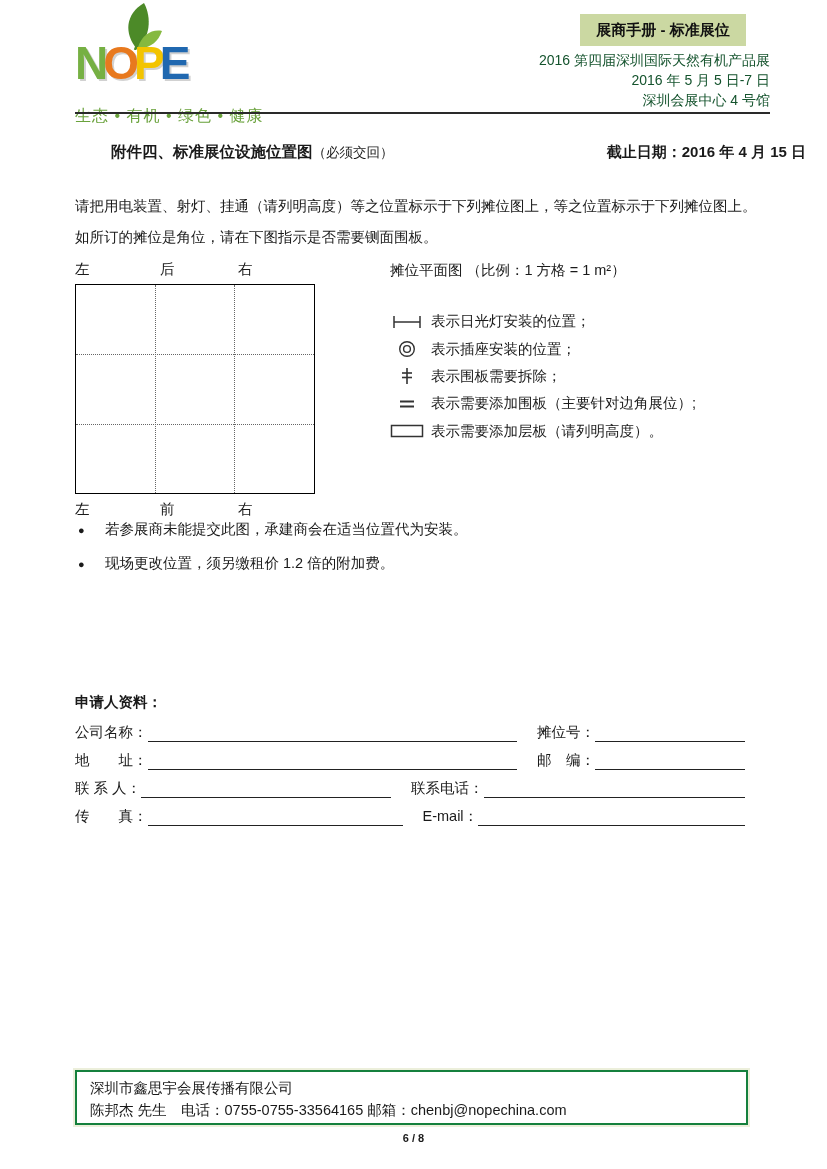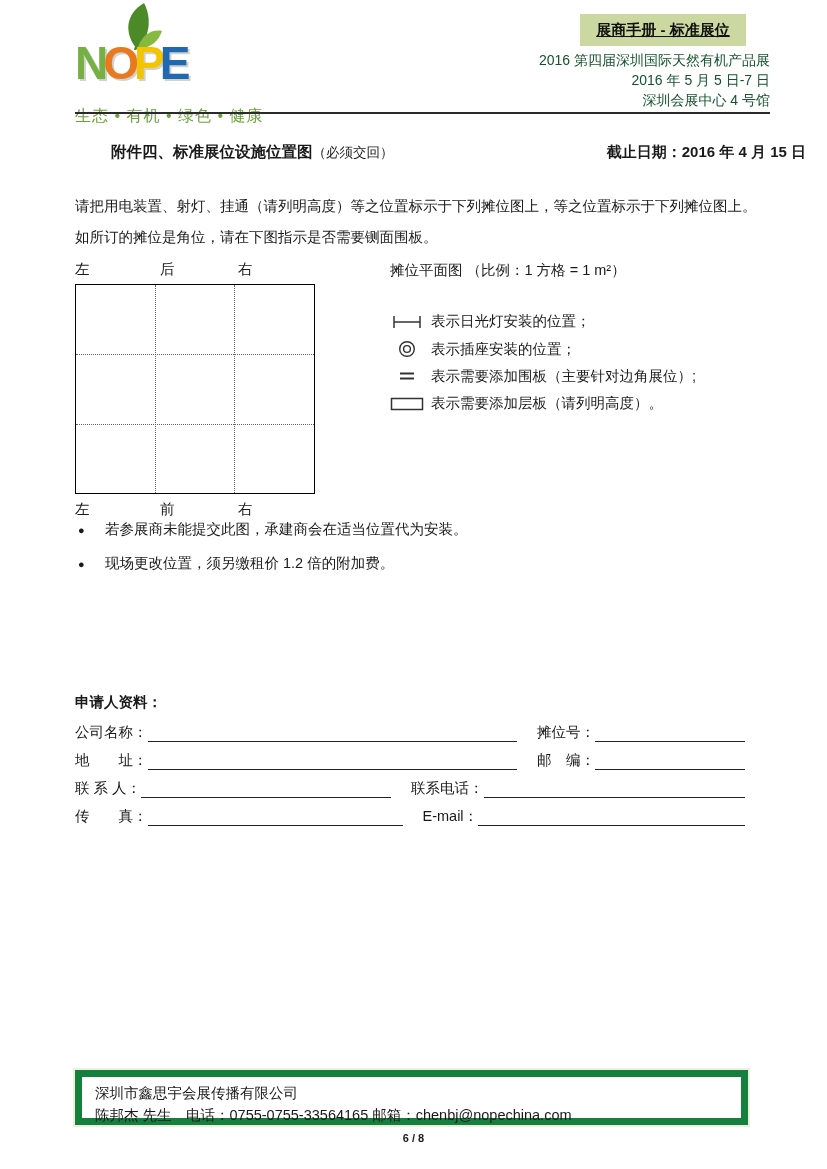--- a/index.html
+++ b/index.html
@@ -17,21 +17,21 @@
     letter-spacing:-5px; line-height:1; text-shadow:2px 2px 0 rgba(0,0,0,0.18); }
   .ln { color:var(--logo-n,#76b043); }
   .lo { color:var(--logo-o,#e8791e); }
   .lp { color:var(--logo-p,#f3c400); }
   .le { color:var(--logo-e,#2068b0); }
   .logo-tagline { position:absolute; left:0; top:104px; font-size:16px; letter-spacing:1px;
     color:var(--tagline-green,#6aa23c); white-space:nowrap; }
 
   .badge { position:absolute; left:580px; top:14px; width:166px; height:32px;
     background:var(--badge-bg,#cbd8a2); display:flex; align-items:center; justify-content:center;
-    font-size:15px; font-weight:bold; color:#111;text-decoration:underline; }
+    font-size:15px; font-weight:bold; color:#111; }
   .header-meta { position:absolute; top:50px; right:57px; text-align:right;
     font-size:14px; line-height:20px; color:#14532d; }
   .header-rule { position:absolute; left:75px; top:112px; width:695px; height:0;
     border-top:2px solid #2a2a2a; }
 
   
   .title-row { position:absolute; left:75px; top:142px; width:695px;
     display:flex; justify-content:space-between; align-items:baseline;margin-left:36px; }
   .title-main { font-size:15.5px; font-weight:bold; }
   .title-note { font-size:13.5px; font-weight:normal; }
@@ -73,21 +73,21 @@
   .fl { white-space:pre; flex:none; line-height:19px; }
   .u { border-bottom:1.2px solid #222; height:22px; }
   .u-flex { flex:1 1 auto; }
   .u-150 { width:150px; flex:none; }
   .u-250 { width:250px; flex:none; }
   .u-255 { width:255px; flex:none; }
   .gap20 { width:20px; flex:none; }
 
   
   .footer-box { position:absolute; left:75px; top:1070px; width:673px; height:55px;
-    border:7px solid #15803d; outline:2px solid #ecefdb; padding:5px 13px;
+    border:2px solid #15803d; outline:2px solid #ecefdb; padding:5px 13px;
     font-size:14.5px; line-height:22px; }
   .page-num { position:absolute; left:0; top:1132px; width:100%; text-align:center;
     font-size:11px; font-weight:bold; }
 </style>
 </head>
 <body>
 
 <div class="page">
 
   <div class="logo">
@@ -161,20 +161,30 @@
         <svg width="18" height="18" viewBox="0 0 18 18">
             <circle cx="9" cy="9" r="7.3" fill="none" stroke="#333" stroke-width="1.4"></circle>
             <circle cx="9" cy="9" r="3.4" fill="none" stroke="#333" stroke-width="1.4"></circle>
           </svg>
       </span>
       <span class="legend-text">表示插座安装的位置；</span>
     </div>
     <div class="legend-item">
       <span class="sym">
         <svg width="18" height="18" viewBox="0 0 18 18">
+            <line x1="9" y1="1" x2="9" y2="17" stroke="#333" stroke-width="1.6"></line>
+            <line x1="4" y1="6" x2="14" y2="6" stroke="#333" stroke-width="1.6"></line>
+            <line x1="4" y1="10.5" x2="14" y2="10.5" stroke="#333" stroke-width="1.6"></line>
+          </svg>
+      </span>
+      <span class="legend-text">表示围板需要拆除；</span>
+    </div>
+    <div class="legend-item">
+      <span class="sym">
+        <svg width="18" height="18" viewBox="0 0 18 18">
             <line x1="2" y1="6.5" x2="16" y2="6.5" stroke="#333" stroke-width="2"></line>
             <line x1="2" y1="11.5" x2="16" y2="11.5" stroke="#333" stroke-width="2"></line>
           </svg>
       </span>
       <span class="legend-text">表示需要添加围板（主要针对边角展位）;</span>
     </div>
     <div class="legend-item">
       <span class="sym">
         <svg width="34" height="16" viewBox="0 0 34 16">
             <rect x="1.5" y="2.5" width="31" height="11" fill="none" stroke="#333" stroke-width="1.5"></rect>

